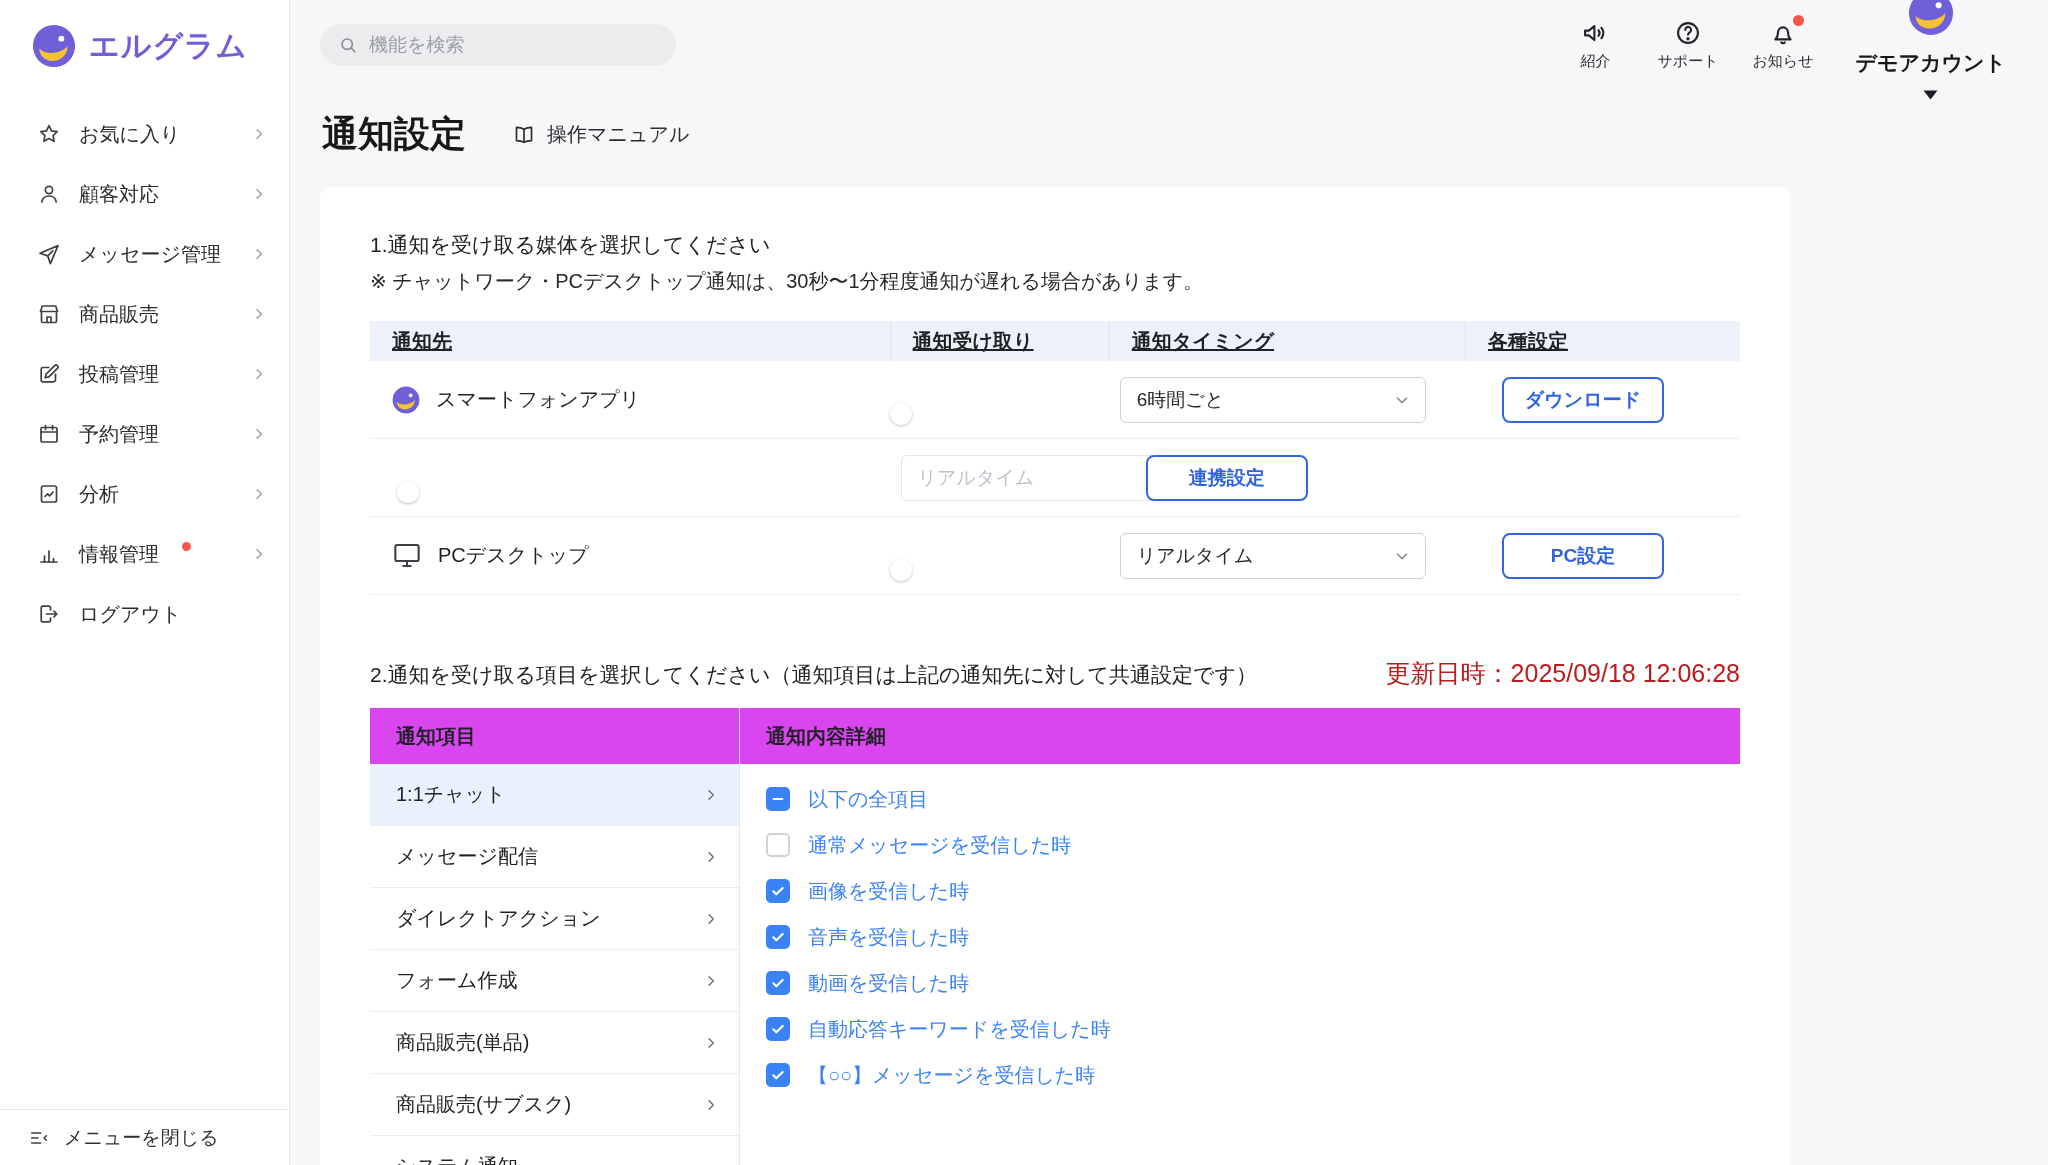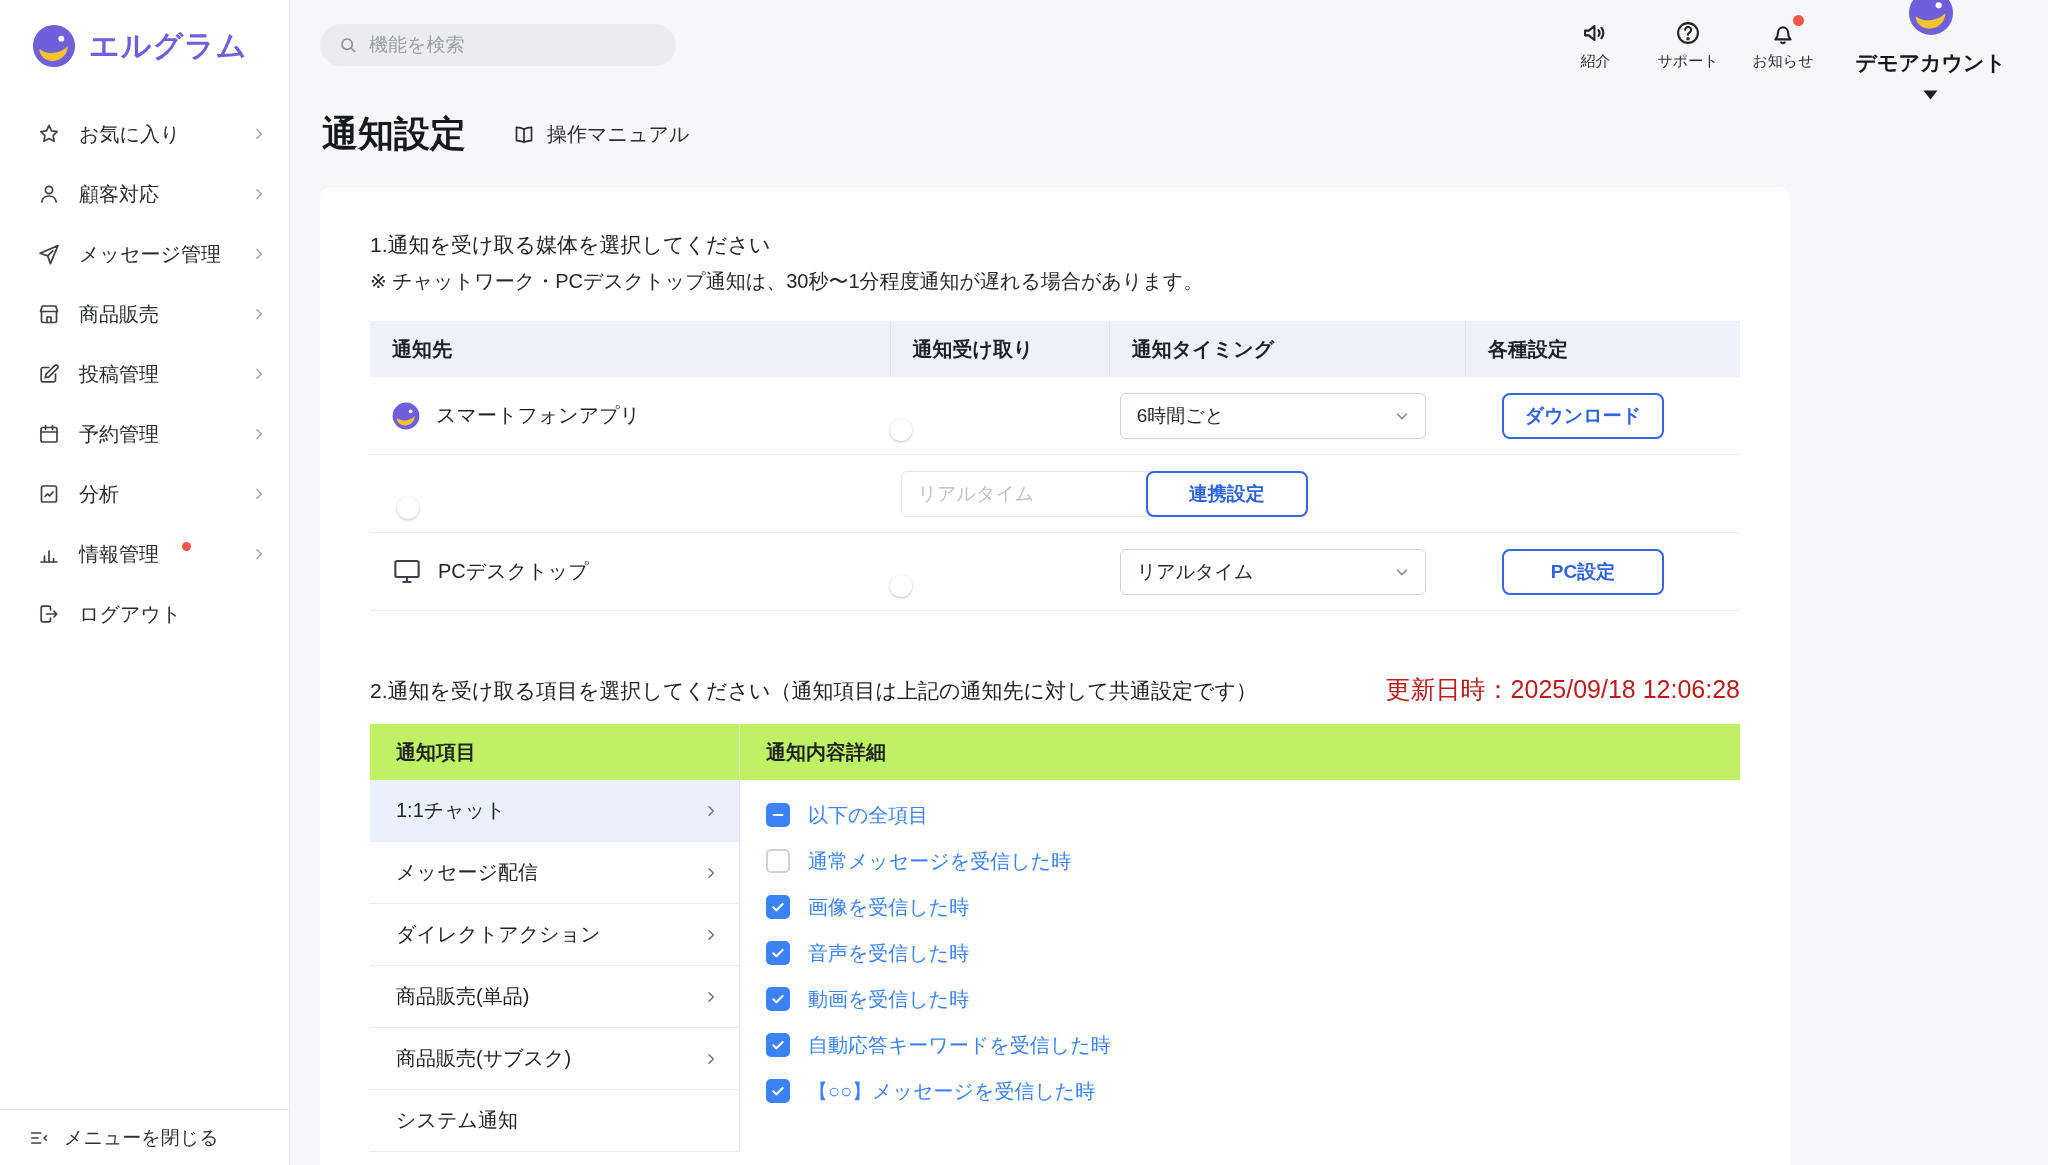--- a/index.html
+++ b/index.html
@@ -47,21 +47,21 @@
   .page-title { font-size:36px; font-weight:700; color:#17181a; }
   .manual { display:flex; align-items:center; gap:11px; font-size:20px; color:#2b2d30; cursor:pointer; }
 
   .card { background:#fff; border-radius:10px; padding:44px 50px 60px 50px; min-height:1150px; }
 
   .sec-heading { font-size:21px; color:#202226; margin-bottom:9px; }
   .sec-note { font-size:20px; color:#26282c; margin-bottom:26px; }
 
   
   .t1-header, .t1-row { display:grid; grid-template-columns:38% 16% 26% 20%; align-items:center; }
-  .t1-header { background:#EEF0FA; height:56px; font-weight:700; font-size:20px; }
+  .t1-header { background:#EEF0FA; height:40px; font-weight:700; font-size:20px;text-decoration:underline; }
   .t1-header > div { height:100%; display:flex; align-items:center; padding-left:22px;
                      border-right:1px solid #dfe3f0; }
   .t1-header > div:last-child { border-right:none; }
   .t1-row { height:78px; border-bottom:1px solid #ecedf1; font-size:20px; }
   .cell-name { display:flex; align-items:center; gap:16px; padding-left:22px; }
   .cell-toggle { padding-left:24px; }
   .cell-timing { padding-left:10px; }
   .cell-action { padding-left:36px; }
 
   .toggle { width:54px; height:28px; border-radius:14px; background:#d7dbe1; position:relative; cursor:pointer; }
@@ -80,21 +80,21 @@
                  display:inline-flex; align-items:center; justify-content:center;
                  font-family:inherit; cursor:pointer; padding:0 18px; }
 
   
   .sec2-row { display:flex; align-items:baseline; justify-content:space-between; margin:62px 0 18px 0; }
   .updated { font-size:25px; color:#b91c1c; }
 
   .t2 { display:flex; }
   .t2-left { width:27%; border-right:1px solid #e3e6ee; }
   .t2-right { flex:1; }
-  .t2-h { background:#bef264; height:56px; display:flex; align-items:center;
+  .t2-h { background:#d946ef; height:56px; display:flex; align-items:center;
           font-weight:700; font-size:20px; padding-left:26px; }
   .cat-item { height:62px; display:flex; align-items:center; justify-content:space-between;
               padding:0 20px 0 26px; border-bottom:1px solid #e9ebf0; font-size:20px; cursor:pointer; }
   .cat-item.selected { background:#E9F2FC; }
 
   .detail-list { padding:12px 0 0 26px; }
   .detail-row { display:flex; align-items:center; gap:18px; height:46px; cursor:pointer; }
   .detail-row span.lbl { font-size:20px; color:#3b82f6; }
   .cb { width:24px; height:24px; border-radius:5px; border:2px solid #ccd2d9; background:#fff;
         display:inline-flex; align-items:center; justify-content:center; flex:0 0 auto; }
@@ -434,20 +434,28 @@
             </div>
             <div class="cat-item">
               <span>ダイレクトアクション</span>
               <span style="display:flex">
                   <svg width="16" height="16" viewBox="0 0 24 24" fill="none" stroke="#6b7280" stroke-width="2.2" stroke-linecap="round" stroke-linejoin="round">
                     <path d="M9 5.5l6.5 6.5L9 18.5"></path>
                   </svg>
                 </span>
             </div>
             <div class="cat-item">
+              <span>フォーム作成</span>
+              <span style="display:flex">
+                  <svg width="16" height="16" viewBox="0 0 24 24" fill="none" stroke="#6b7280" stroke-width="2.2" stroke-linecap="round" stroke-linejoin="round">
+                    <path d="M9 5.5l6.5 6.5L9 18.5"></path>
+                  </svg>
+                </span>
+            </div>
+            <div class="cat-item">
               <span>商品販売(単品)</span>
               <span style="display:flex">
                   <svg width="16" height="16" viewBox="0 0 24 24" fill="none" stroke="#6b7280" stroke-width="2.2" stroke-linecap="round" stroke-linejoin="round">
                     <path d="M9 5.5l6.5 6.5L9 18.5"></path>
                   </svg>
                 </span>
             </div>
             <div class="cat-item">
               <span>商品販売(サブスク)</span>
               <span style="display:flex">

